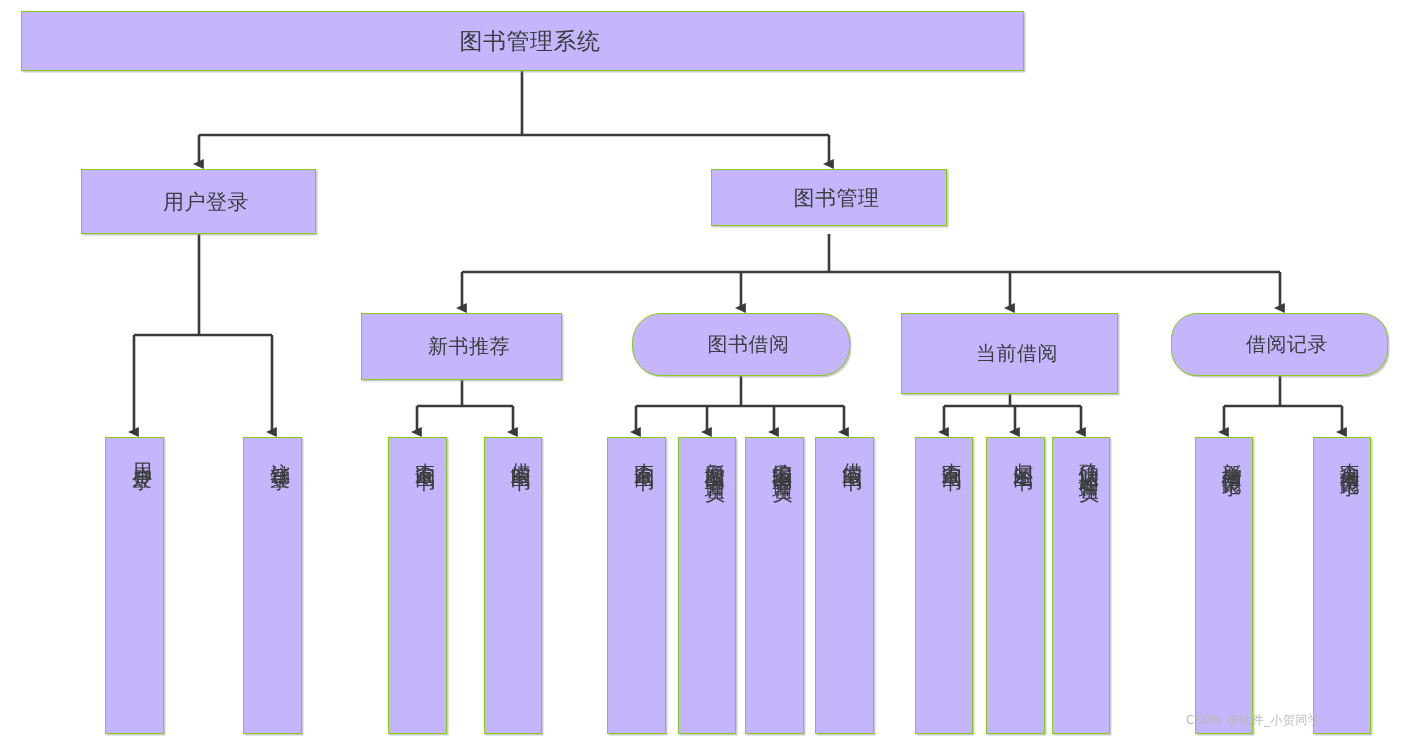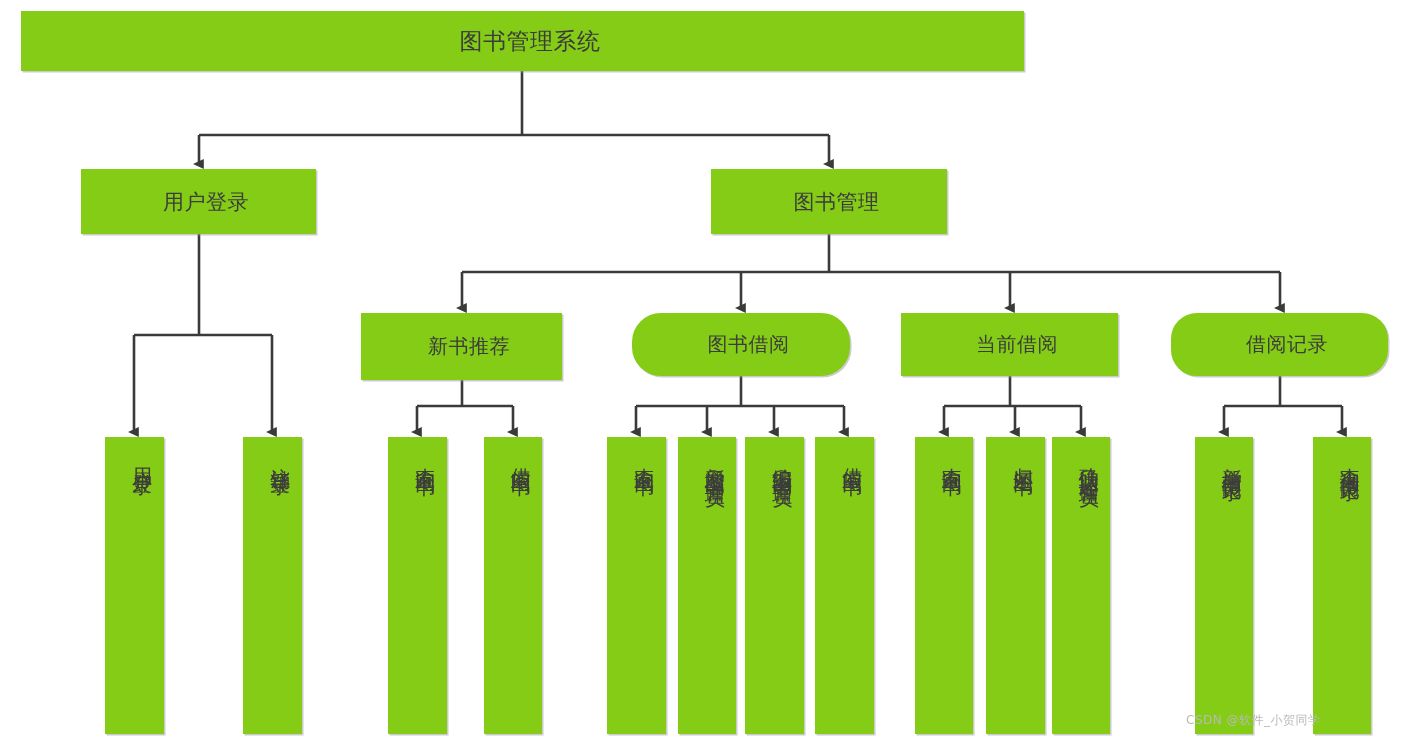--- a/index.html
+++ b/index.html
@@ -1,22 +1,22 @@
 <!DOCTYPE html>
 <html><head>
 <meta charset="utf-8">
 <title>图书管理系统 结构图</title>
 <style>
   html,body{margin:0;padding:0;background:#ffffff;}
   body{width:1405px;height:747px;overflow:hidden;
        font-family:"DejaVu Sans","Liberation Sans",sans-serif;}
   #canvas{position:relative;width:1405px;height:747px;background:#ffffff;}
   svg#wires{position:absolute;left:0;top:0;width:1405px;height:747px;pointer-events:none;}
-  .node{position:absolute;box-sizing:border-box;background:#84cc16;
-        border:6px solid #84cc16;box-shadow:1.5px 1.5px 0 rgba(160,160,160,.55);
+  .node{position:absolute;box-sizing:border-box;background:#c4b5fd;
+        border:1px solid #84cc16;box-shadow:1.5px 1.5px 0 rgba(160,160,160,.55);
         display:flex;align-items:center;justify-content:center;padding-left:15px;}
   .node .lbl{color:#3c3c3c;letter-spacing:.5px;white-space:nowrap;}
   .lvl0 .lbl{font-size:23px;}
   .lvl1 .lbl{font-size:21px;}
   .lvl2 .lbl{font-size:20px;}
   .leaf{align-items:flex-start;justify-content:center;padding-top:9px;}
   .leaf .lbl{font-size:20px;writing-mode:vertical-rl;text-orientation:upright;
              line-height:1.08;letter-spacing:3px;white-space:normal;
              max-height:280px;}
   #watermark{position:absolute;left:1186px;top:712px;font-size:12px;
@@ -77,31 +77,31 @@
     </g>
   </svg>
 
   <div class="node lvl0" style="left:21px;top:11px;width:1003px;height:60px;">
     <span class="lbl">图书管理系统</span>
   </div>
 
   <div class="node lvl1" style="left:81px;top:169px;width:235px;height:65px;">
     <span class="lbl">用户登录</span>
   </div>
-  <div class="node lvl1" style="left:711px;top:169px;width:236px;height:65px;">
+  <div class="node lvl1" style="left:711px;top:169px;width:236px;height:57px;">
     <span class="lbl">图书管理</span>
   </div>
 
   <div class="node lvl2" style="left:361px;top:313px;width:201px;height:67px;">
     <span class="lbl">新书推荐</span>
   </div>
   <div class="node lvl2" style="left:632px;top:313px;width:218px;height:63px;border-radius:29px;">
     <span class="lbl">图书借阅</span>
   </div>
-  <div class="node lvl2" style="left:901px;top:313px;width:217px;height:63px;">
+  <div class="node lvl2" style="left:901px;top:313px;width:217px;height:81px;">
     <span class="lbl">当前借阅</span>
   </div>
   <div class="node lvl2" style="left:1171px;top:313px;width:217px;height:63px;border-radius:26px;">
     <span class="lbl">借阅记录</span>
   </div>
 
   <div class="node leaf" style="left:105px;top:437px;width:59px;height:297px;">
     <span class="lbl">用户登录</span>
   </div>
   <div class="node leaf" style="left:243px;top:437px;width:59px;height:297px;">

